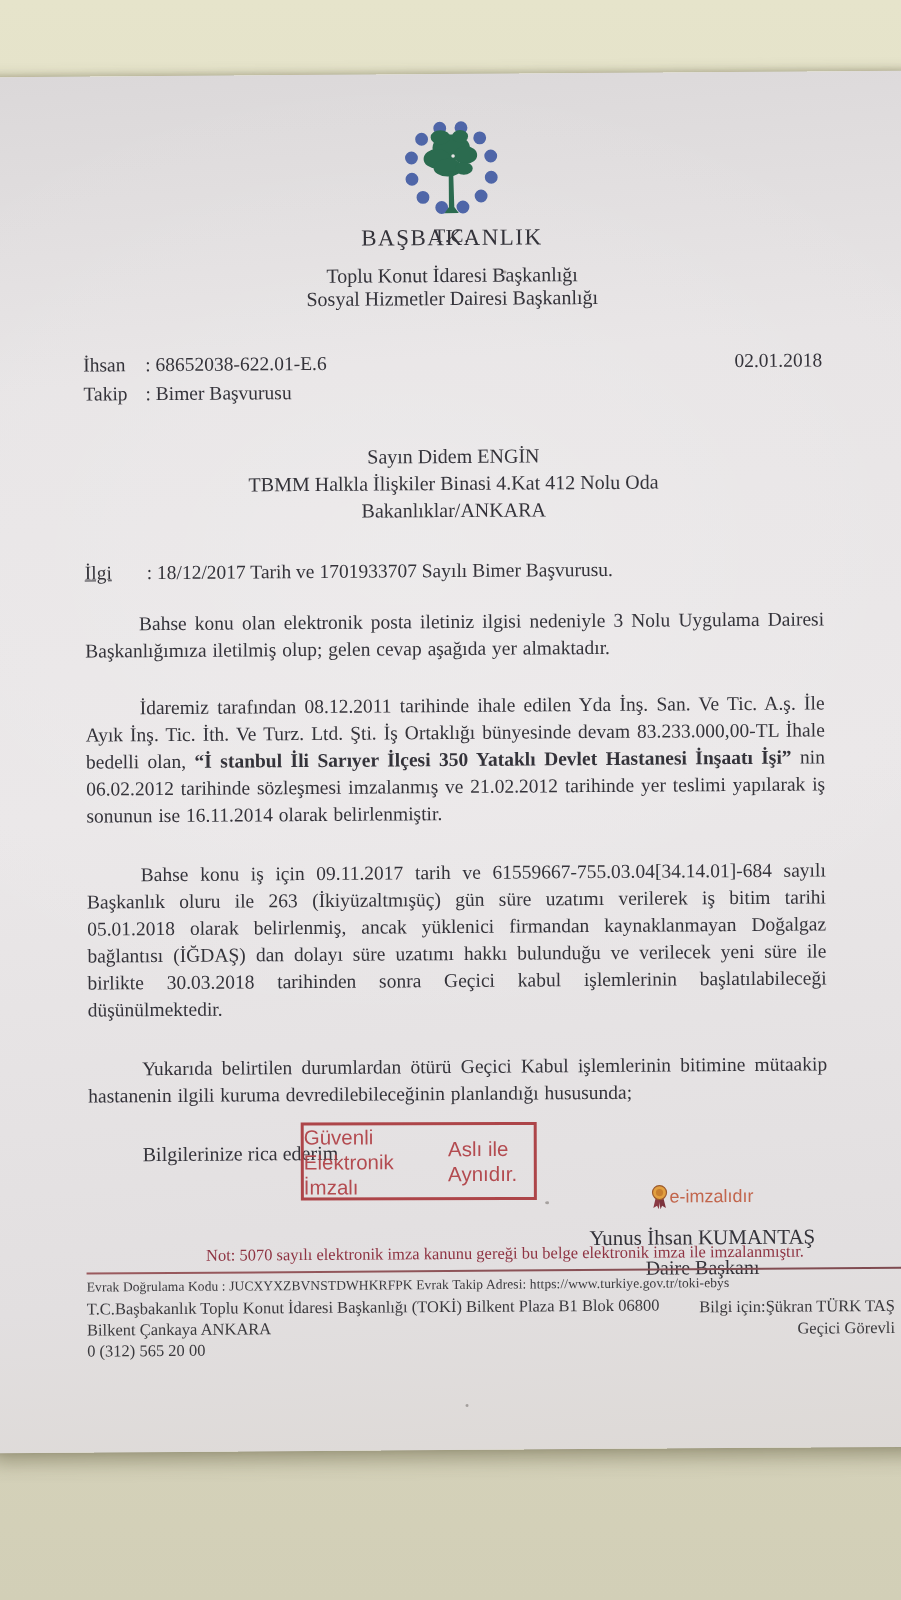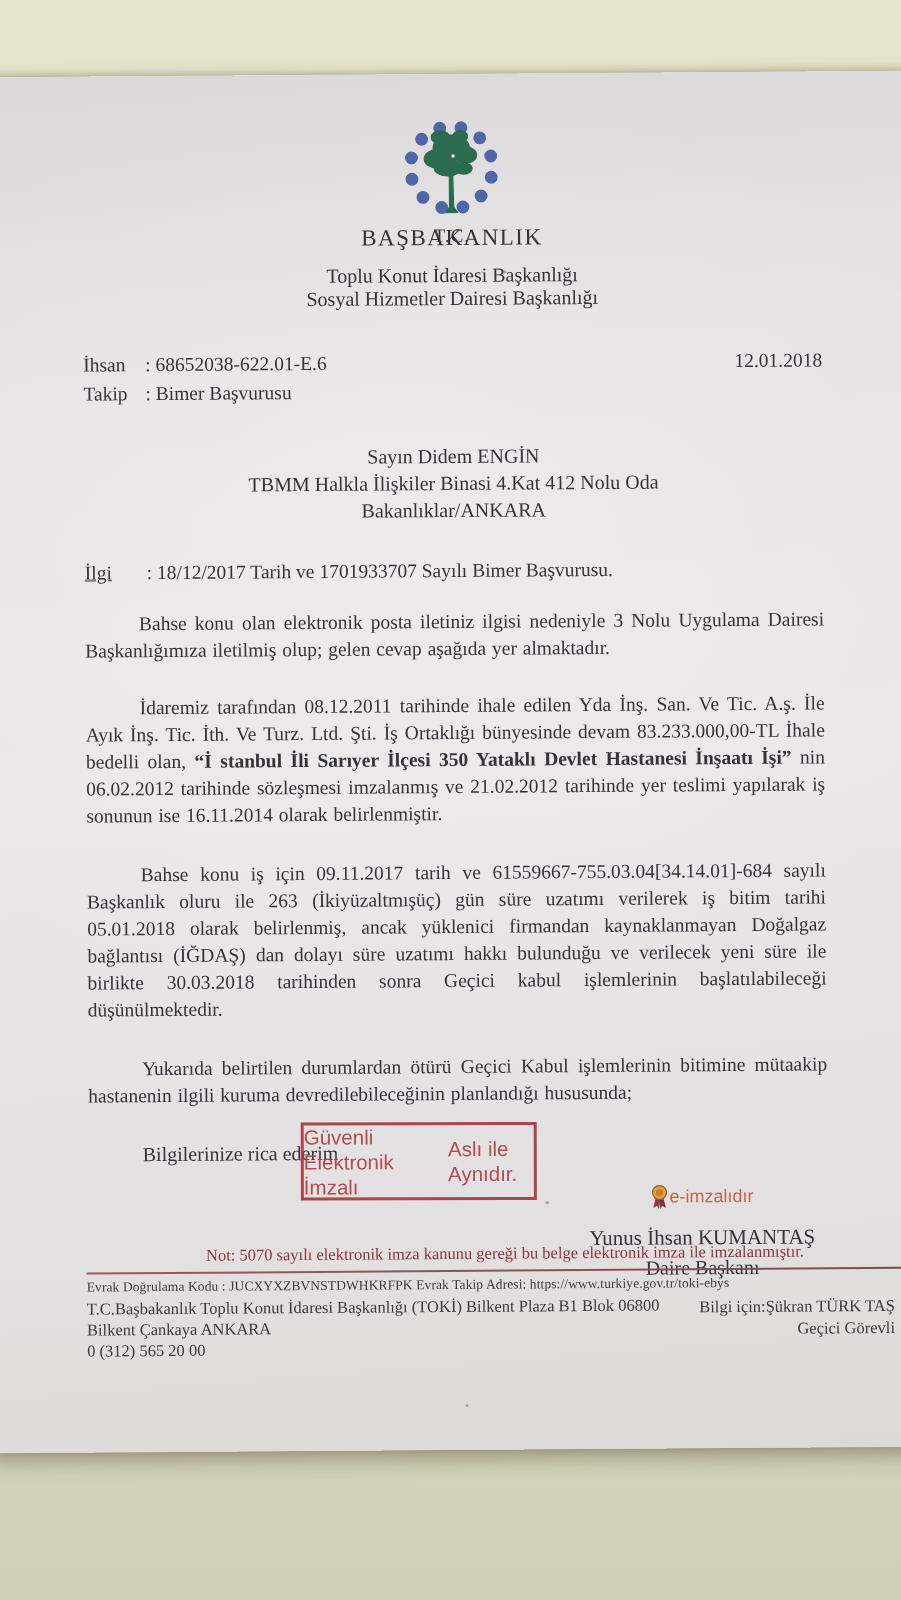--- a/index.html
+++ b/index.html
@@ -112,21 +112,21 @@
       <div class="dept-wrap">
         <div class="dept">Toplu Konut İdaresi Başkanlığı</div>
         <div class="dept">Sosyal Hizmetler Dairesi Başkanlığı</div>
       </div>
     </div>
 
     <div class="meta">
       <div class="meta-row">
         <span class="meta-label">İhsan</span>
         <span>:  68652038-622.01-E.6</span>
-        <span class="meta-date">12.01.2018</span>
+        <span class="meta-date">02.01.2018</span>
       </div>
       <div class="meta-row">
         <span class="meta-label">Takip</span>
         <span>:  Bimer Başvurusu</span>
       </div>
     </div>
 
     <div class="recipient">
       <div>Sayın Didem ENGİN</div>
       <div>TBMM Halkla İlişkiler Binasi 4.Kat 412 Nolu Oda</div>

